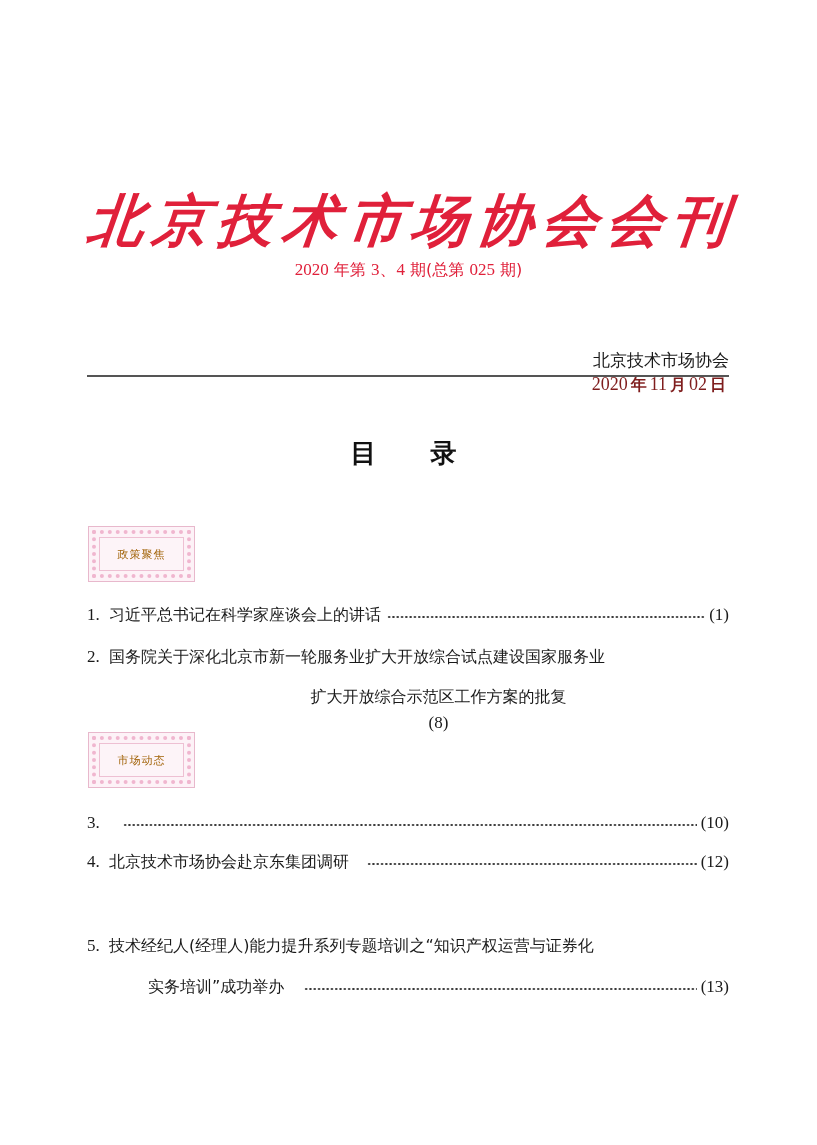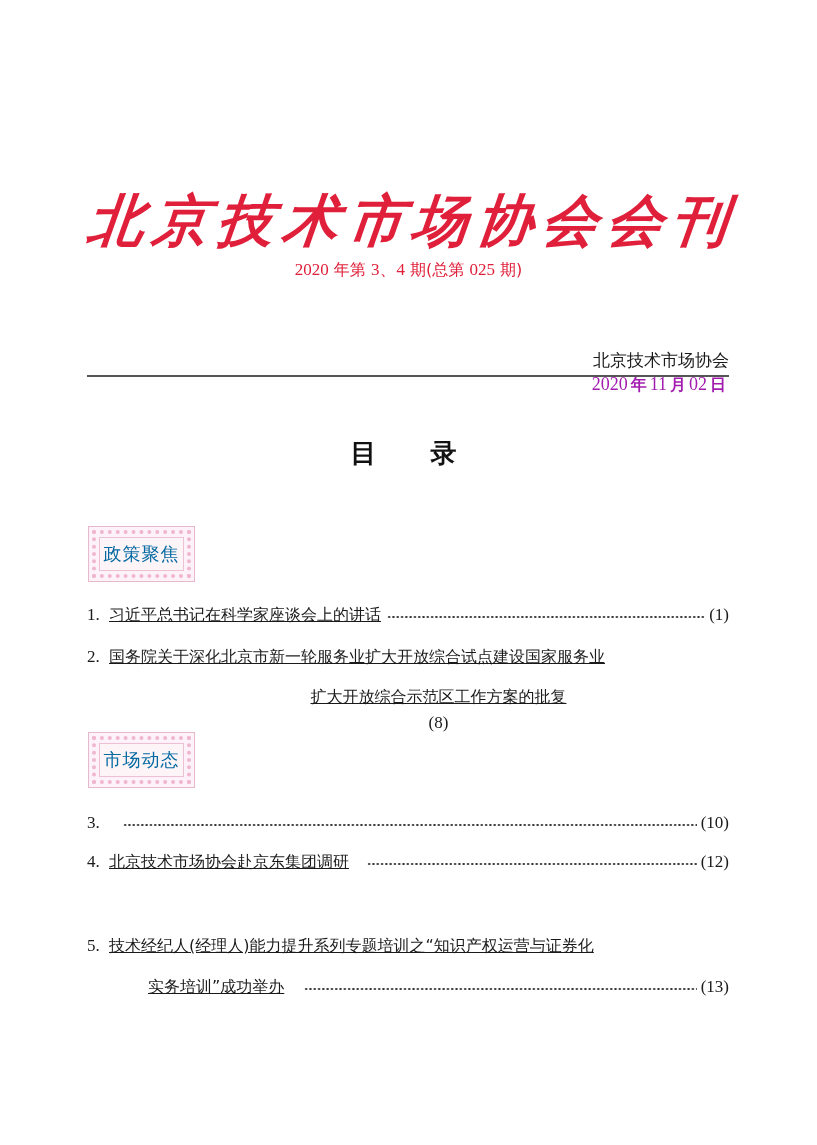--- a/index.html
+++ b/index.html
@@ -67,21 +67,21 @@
       flex-direction: column;
     }
     .header-row .org {
       font-family: "DejaVu Sans", sans-serif;
       font-size: 17px;
       color: #1a1a1a;
     }
     .header-row .date {
       font-family: "Liberation Serif", serif;
       font-size: 18px;
-      color: #a21caf;
+      color: #7f1d1d;
     }
     .header-row .date b {
       font-family: "DejaVu Sans", sans-serif;
       font-weight: bold;
       font-size: 16px;
       padding: 0 3px;
     }
     .rule {
       position: absolute;
       left: 87px;
@@ -128,22 +128,22 @@
       background: #fdf4f8;
     }
     .section-badge .label {
       position: absolute;
       left: 0; right: 0; top: 0; bottom: 0;
       display: flex;
       align-items: center;
       justify-content: center;
       z-index: 2;
       font-family: "DejaVu Sans", sans-serif;
-      font-size: 18px;
-      color: #0369a1;
+      font-size: 11px;
+      color: #a16207;
       letter-spacing: 1px;
     }
     .entry {
       position: absolute;
       left: 87px;
       width: 642px;
       height: 26px;
       display: flex;
       align-items: center;
       font-family: "DejaVu Sans", sans-serif;
@@ -157,21 +157,20 @@
       font-size: 17px;
       width: 22px;
       flex: 0 0 auto;
     }
     .entry.indent {
       left: 148px;
       width: 581px;
     }
     .entry .text {
       flex: 0 0 auto;
-      text-decoration: underline;
     }
     .entry .leader {
       flex: 1 1 auto;
       overflow: hidden;
       margin: 0 4px 0 6px;
       height: 26px;
       position: relative;
     }
     .entry .leader::before {
       content: "";

